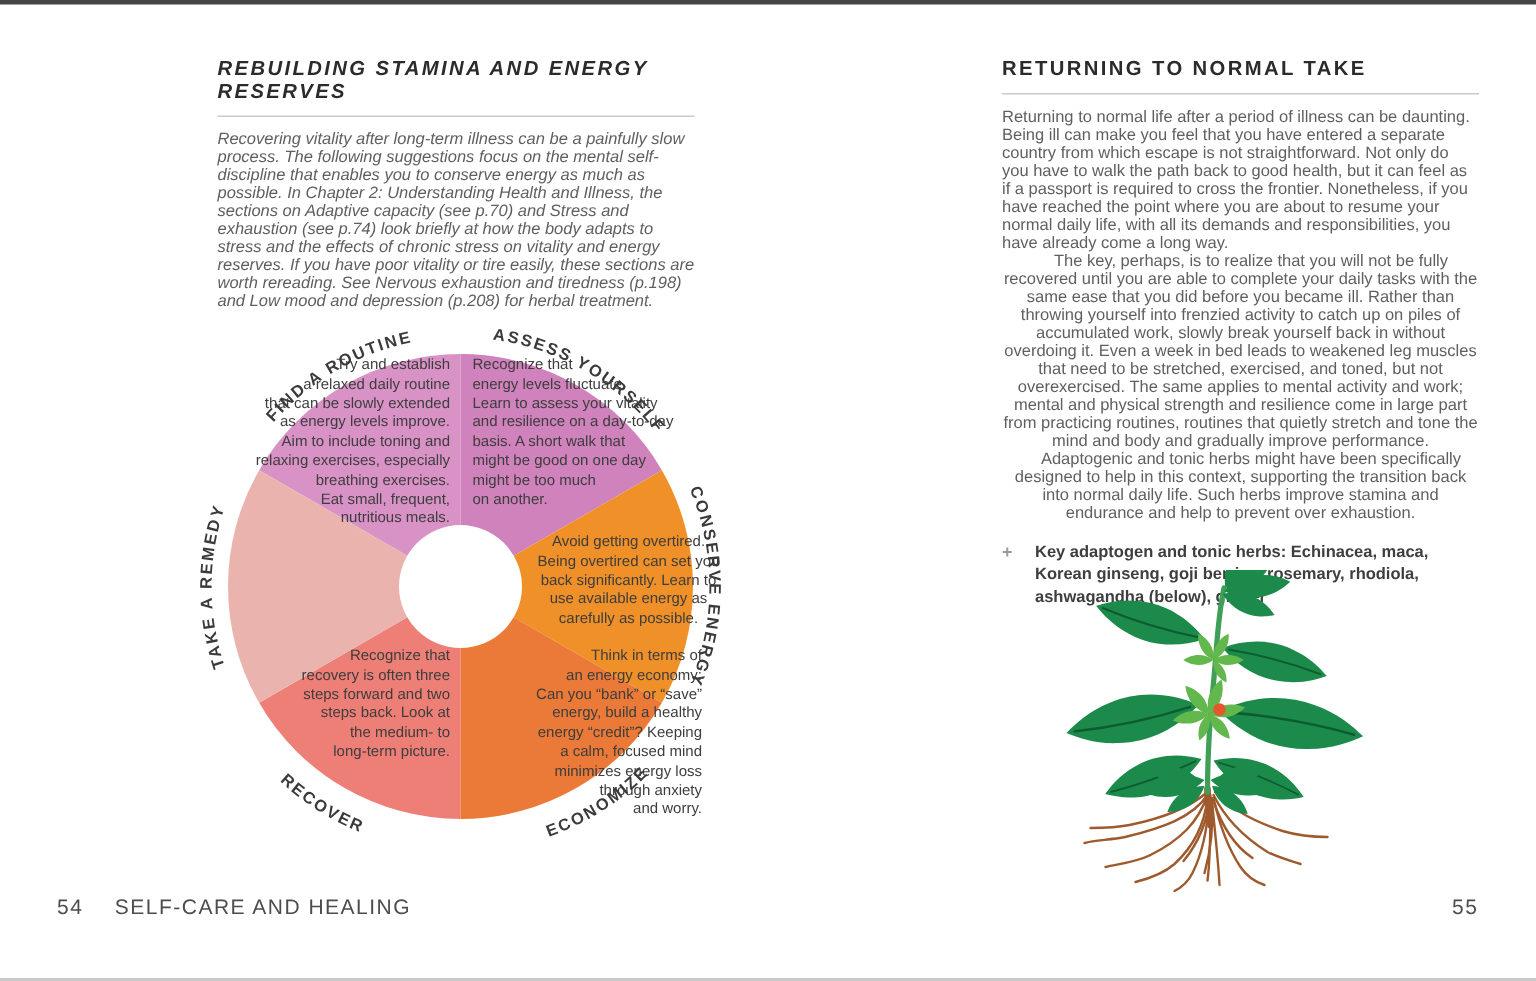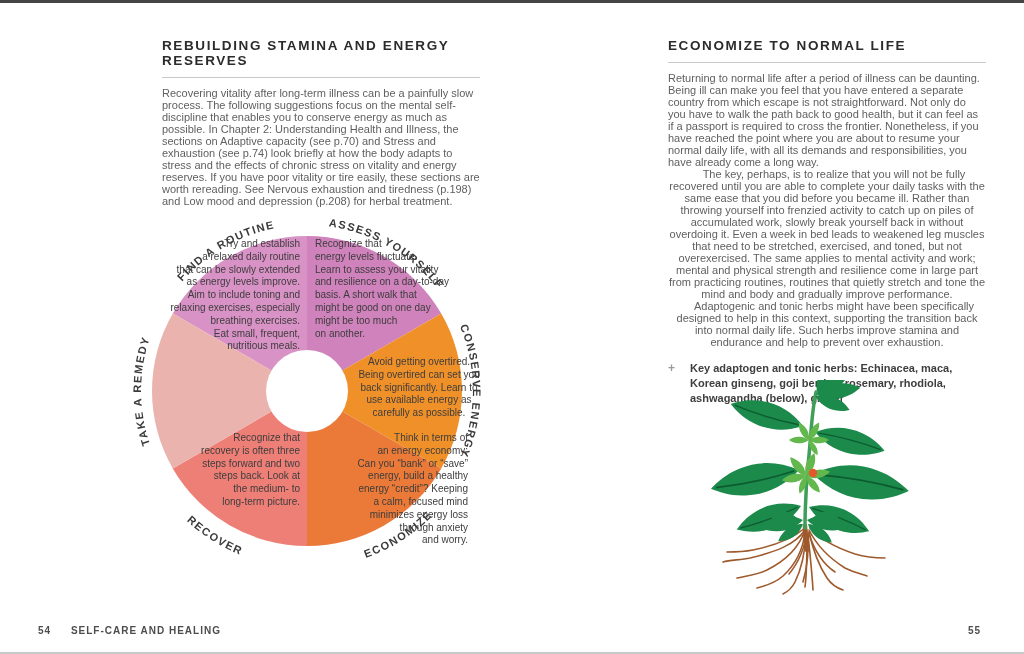--- a/index.html
+++ b/index.html
@@ -3,33 +3,33 @@
 <meta charset="utf-8">
 <style>
   * { margin:0; padding:0; box-sizing:border-box; }
   html,body { width:1024px; height:654px; }
   body { font-family:"Liberation Sans", sans-serif; background:#ffffff; position:relative; overflow:hidden; }
   .spread { position:absolute; inset:0; background:#ffffff; }
   .spread::before { content:""; position:absolute; top:0; left:0; right:0; height:3px; background:#454545; }
   .spread::after  { content:""; position:absolute; bottom:0; left:0; right:0; height:2px; background:#c9c9c9; }
 
   .col { position:absolute; top:38px; width:318px; }
-  .col-left  { left:162px; }
+  .col-left  { left:145px;font-style:italic; }
   .col-right { left:668px; }
 
   h1.page-title { font-size:13.5px; font-weight:bold; letter-spacing:1.6px; color:#2b2b2b; }
   .rule { border:none; border-top:1px solid #c9c9c9; margin:9px 0 9px 0; }
   .bodytext { font-size:11px; line-height:12px; color:#5f5f5f; }
   .bodytext p + p { text-indent:14px;text-align:center; }
 
   .key-herbs { display:flex; margin-top:13px; }
   .key-herbs .marker { width:22px; color:#9a9a9a; font-weight:bold; font-size:12px; line-height:15px; }
   .key-herbs .kh-text { flex:1; font-size:11px; line-height:15px; font-weight:bold; color:#3e3e3e; }
 
-  .footer { position:absolute; top:625px; font-size:10px; font-weight:bold; letter-spacing:1px; color:#4d4d4d; }
+  .footer { position:absolute; top:596px; font-size:14px; font-weight:normal; letter-spacing:1px; color:#4d4d4d; }
   .footer-left { left:38px; }
   .footer-left .pgnum { margin-right:16px; }
   .footer-right { left:968px;text-align:center; }
 
   #pie-svg { position:absolute; left:102px; top:186px; width:410px; height:410px; }
   .arc-label { font-family:"Liberation Sans", sans-serif; font-size:11px; font-weight:bold; letter-spacing:1.5px; fill:#3a3a3a; }
 
   .seg-text { position:absolute; font-size:10px; font-weight:normal; line-height:12.8px; color:#3d3d3d; white-space:pre-line; }
   .seg-find      { left:140px; top:238px; width:160px; text-align:right; }
   .seg-assess    { left:315px; top:238px; width:178px; text-align:left; }
@@ -109,21 +109,21 @@
 through anxiety
 and worry.</div>
   <div class="seg-text seg-recover">Recognize that
 recovery is often three
 steps forward and two
 steps back. Look at
 the medium- to
 long-term picture.</div>
 
   <div class="col col-right">
-    <h1 class="page-title">ECONOMIZE TO NORMAL LIFE</h1>
+    <h1 class="page-title">RETURNING TO NORMAL TAKE</h1>
     <hr class="rule">
     <div class="bodytext">
       <p>Returning to normal life after a period of illness can be daunting. Being ill can make you feel that you have entered a separate country from which escape is not straightforward. Not only do you have to walk the path back to good health, but it can feel as if a passport is required to cross the frontier. Nonetheless, if you have reached the point where you are about to resume your normal daily life, with all its demands and responsibilities, you have already come a long way.</p>
       <p>The key, perhaps, is to realize that you will not be fully recovered until you are able to complete your daily tasks with the same ease that you did before you became ill. Rather than throwing yourself into frenzied activity to catch up on piles of accumulated work, slowly break yourself back in without overdoing it. Even a week in bed leads to weakened leg muscles that need to be stretched, exercised, and toned, but not overexercised. The same applies to mental activity and work; mental and physical strength and resilience come in large part from practicing routines, routines that quietly stretch and tone the mind and body and gradually improve performance.</p>
       <p>Adaptogenic and tonic herbs might have been specifically designed to help in this context, supporting the transition back into normal daily life. Such herbs improve stamina and endurance and help to prevent over exhaustion.</p>
     </div>
     <div class="key-herbs">
       <span class="marker">+</span>
       <span class="kh-text">Key adaptogen and tonic herbs: Echinacea, maca, Korean ginseng, goji berries, rosemary, rhodiola, ashwagandha (below), ginger</span>
     </div>

